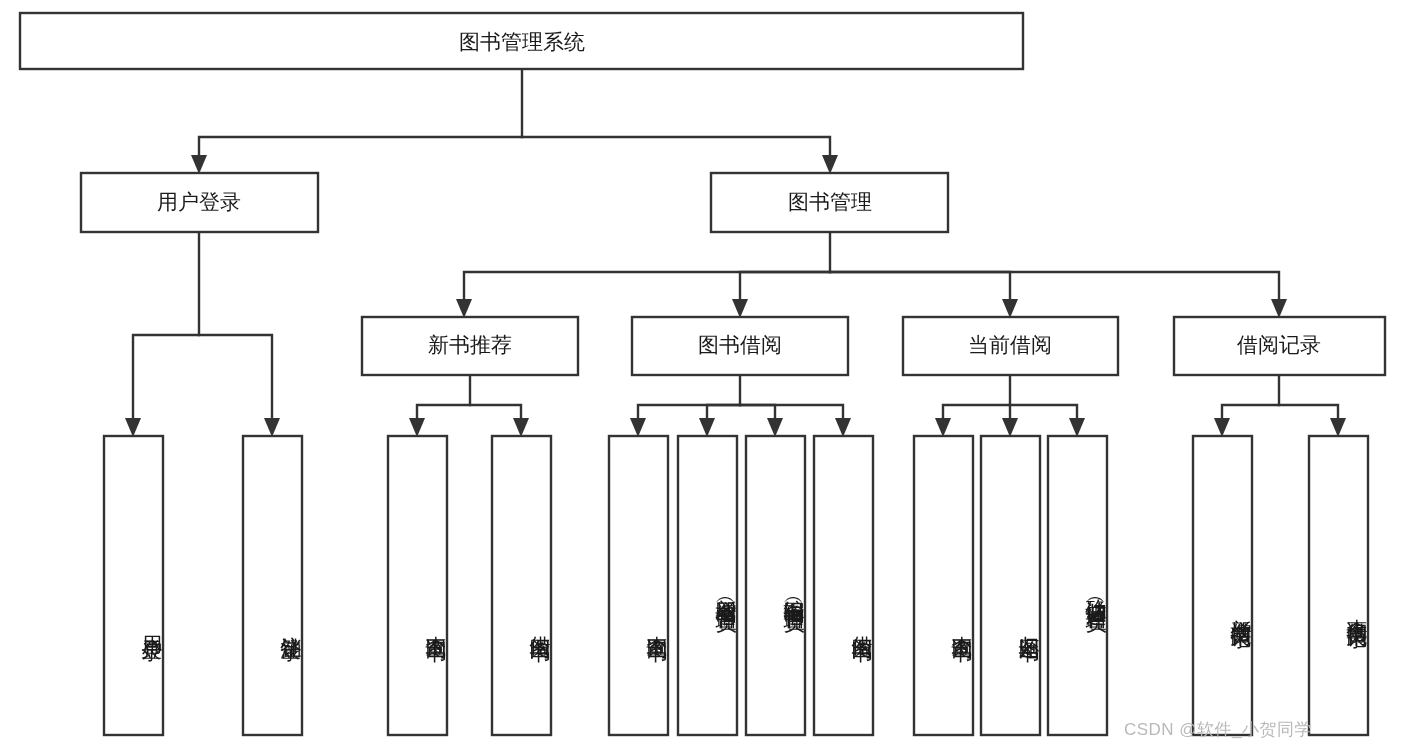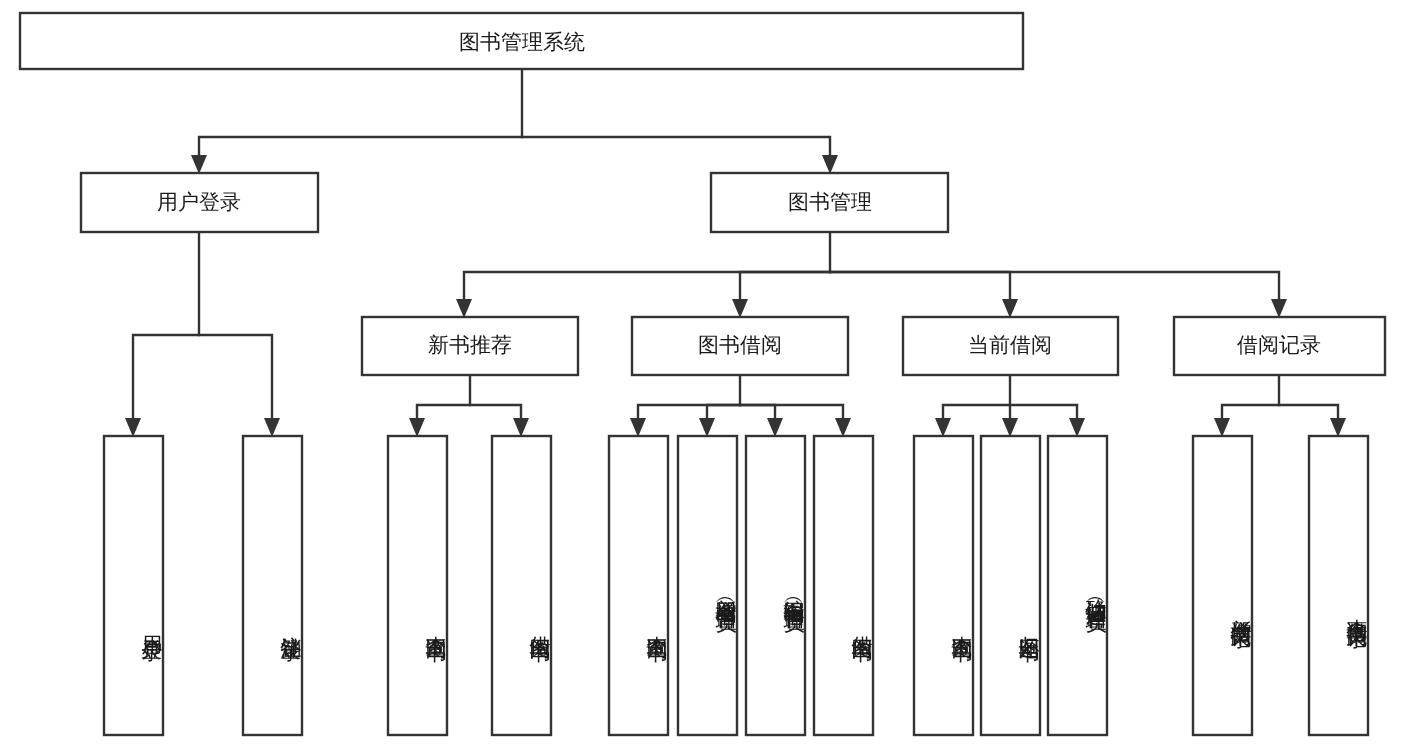--- a/index.html
+++ b/index.html
@@ -230,13 +230,14 @@
   <div class="node-label-v" style="left:914px; top:436px; width:59px; height:299px; padding-top:74px; box-sizing:border-box;">查询图书</div>
 
   <div class="node-label-v" style="left:981px; top:436px; width:59px; height:299px; padding-top:74px; box-sizing:border-box;">归还图书</div>
 
   <div class="node-label-v" style="left:1048px; top:436px; width:59px; height:299px; padding-top:10px; box-sizing:border-box;">确认归还（管理员）</div>
 
   <div class="node-label-v" style="left:1193px; top:436px; width:59px; height:299px; padding-top:44px; box-sizing:border-box;">新增借阅记录</div>
 
   <div class="node-label-v" style="left:1309px; top:436px; width:59px; height:299px; padding-top:44px; box-sizing:border-box;">查询借阅记录</div>
 
+  <div class="watermark">CSDN @软件_小贺同学</div>
 </div>
 
 </body></html>

